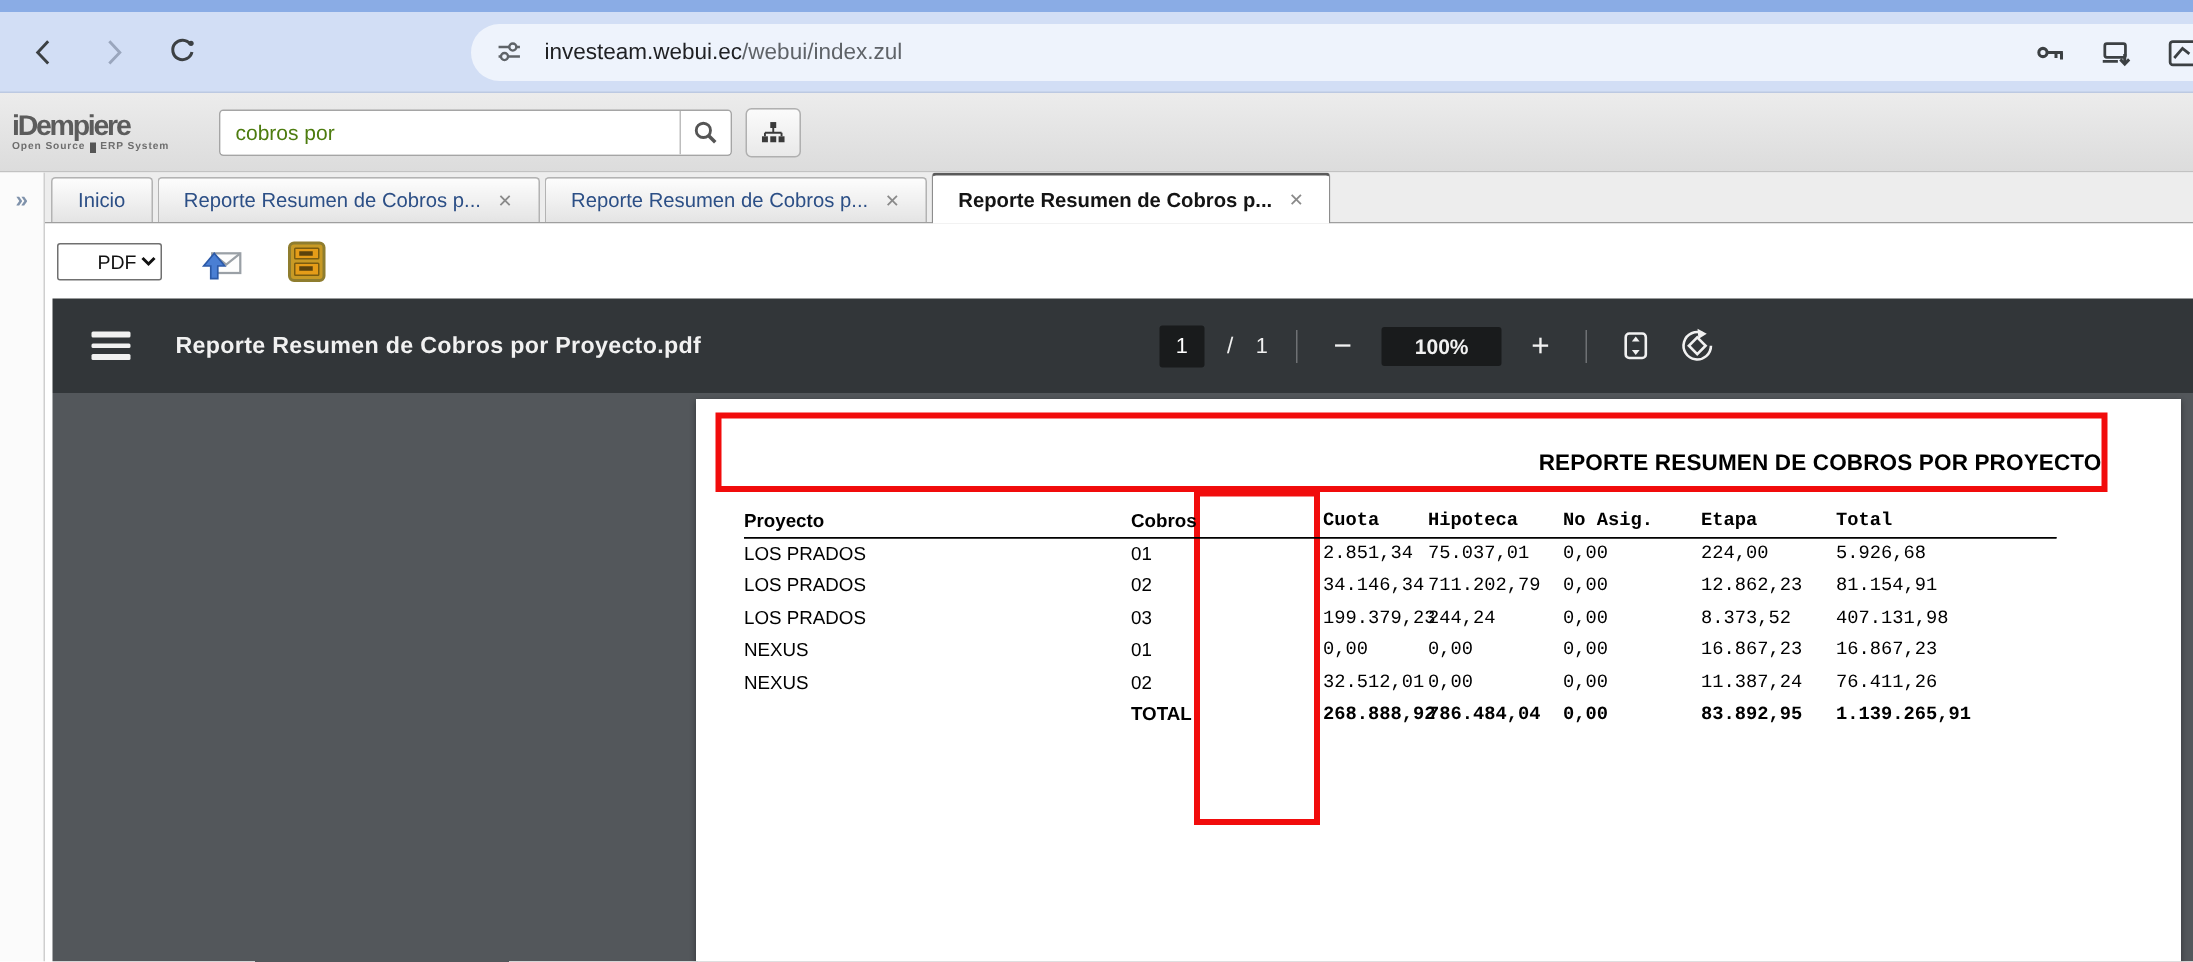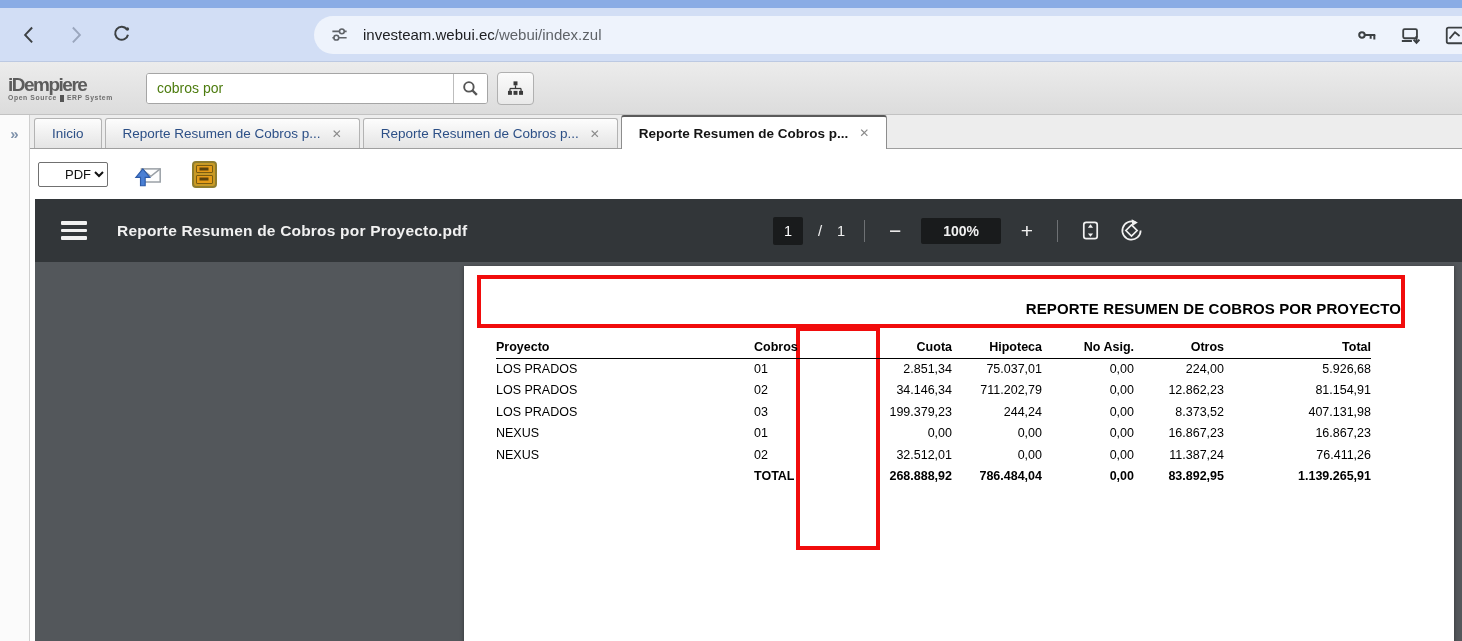--- a/index.html
+++ b/index.html
@@ -85,21 +85,21 @@
   .anno { position:absolute; border:4px solid #f10c0c; }
   .anno-title { left:13px; top:9px; width:928px; height:53px; display:flex; align-items:flex-end; justify-content:flex-end; padding-bottom:7px; }
   .doc-title { font-size:15px; font-weight:bold; color:#000; letter-spacing:0.1px; }
   .anno-col { left:332px; top:61px; width:84px; height:223px; }
 
   .report-table { position:absolute; left:32px; top:71px; width:875px; border-collapse:collapse; table-layout:fixed;
     font-size:12.5px; color:#000; }
   .report-table th { font-weight:bold; height:21px; vertical-align:middle;margin-top:12px; }
   .report-table td { height:21.5px; vertical-align:middle; white-space:nowrap; }
   .report-table thead tr { border-bottom:1.5px solid #000; }
-  .al { text-align:left; } .ar { text-align:right; }
+  .al { text-align:left; } .ar { text-align:left;font-family:Liberation Mono, monospace; }
   .total-row td { font-weight:bold; }
   .total-label { overflow:visible; }
 </style>
 </head>
 <body>
 
 <div class="top-strip"></div>
 <div class="browser-toolbar">
   <button class="nav-btn">
     <svg viewBox="0 0 24 24" width="21" height="21">
@@ -276,21 +276,21 @@
                 <col style="width:147px">
             </colgroup>
             <thead>
               <tr>
                 <th class="al">Proyecto</th>
                 <th class="al">Cobros</th>
                 <th></th>
                 <th class="ar">Cuota</th>
                 <th class="ar">Hipoteca</th>
                 <th class="ar">No Asig.</th>
-                <th class="ar">Otros</th>
+                <th class="ar">Etapa</th>
                 <th class="ar">Total</th>
               </tr>
             </thead>
             <tbody>
                 <tr>
                 <td class="al">LOS PRADOS</td>
                 <td class="al">01</td>
                 <td></td>
                 <td class="ar">2.851,34</td>
                 <td class="ar">75.037,01</td>

